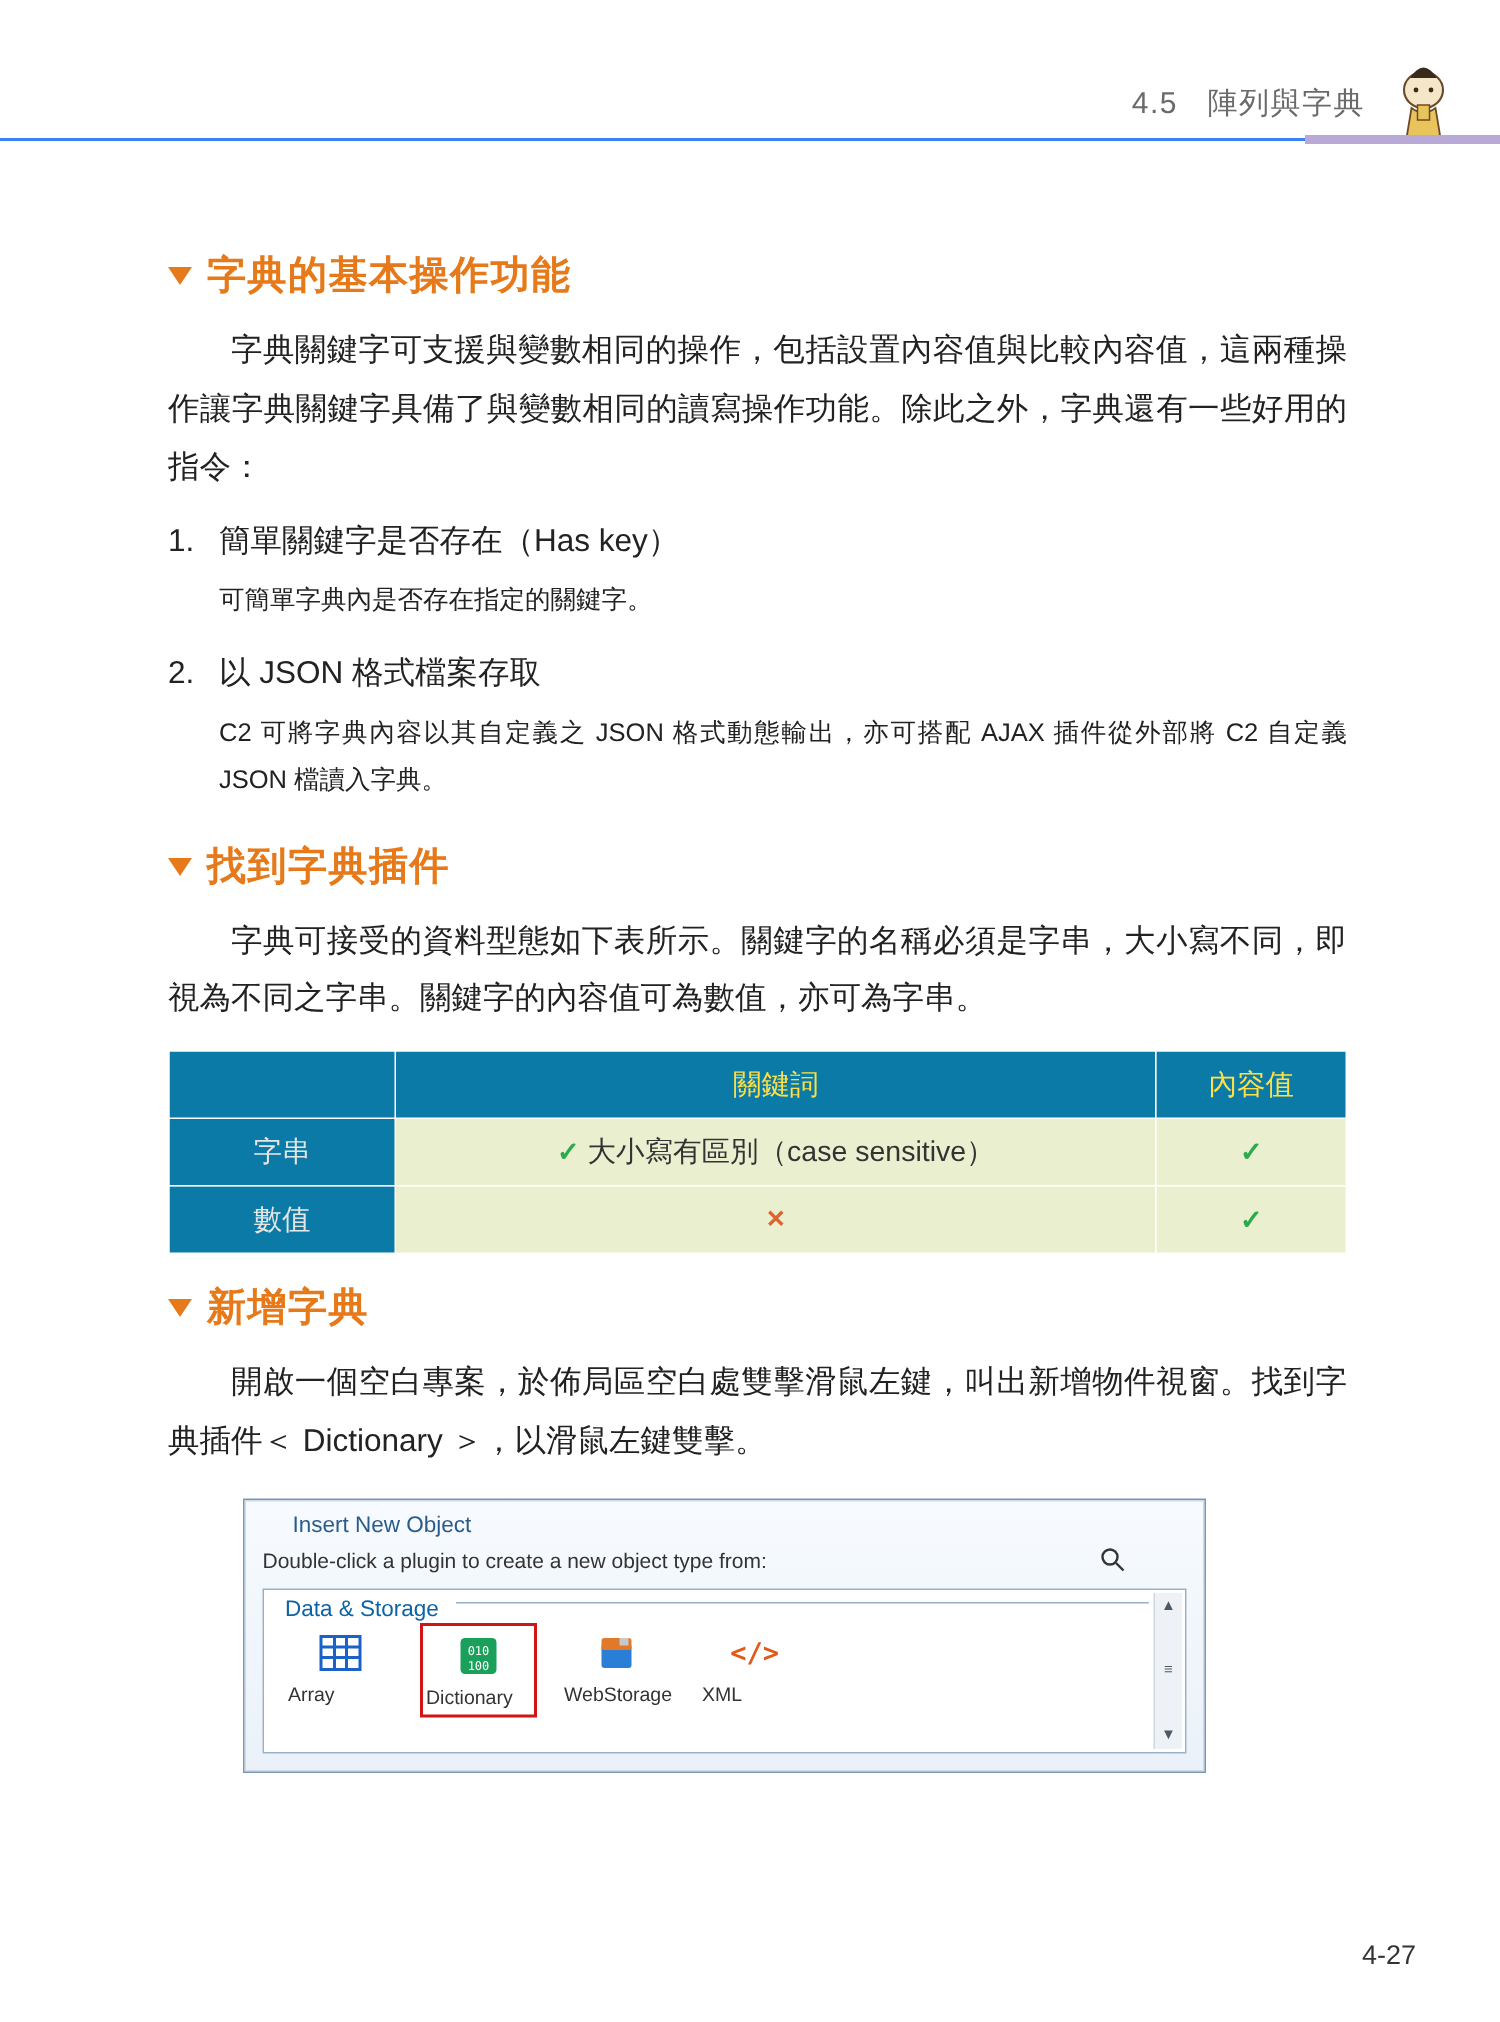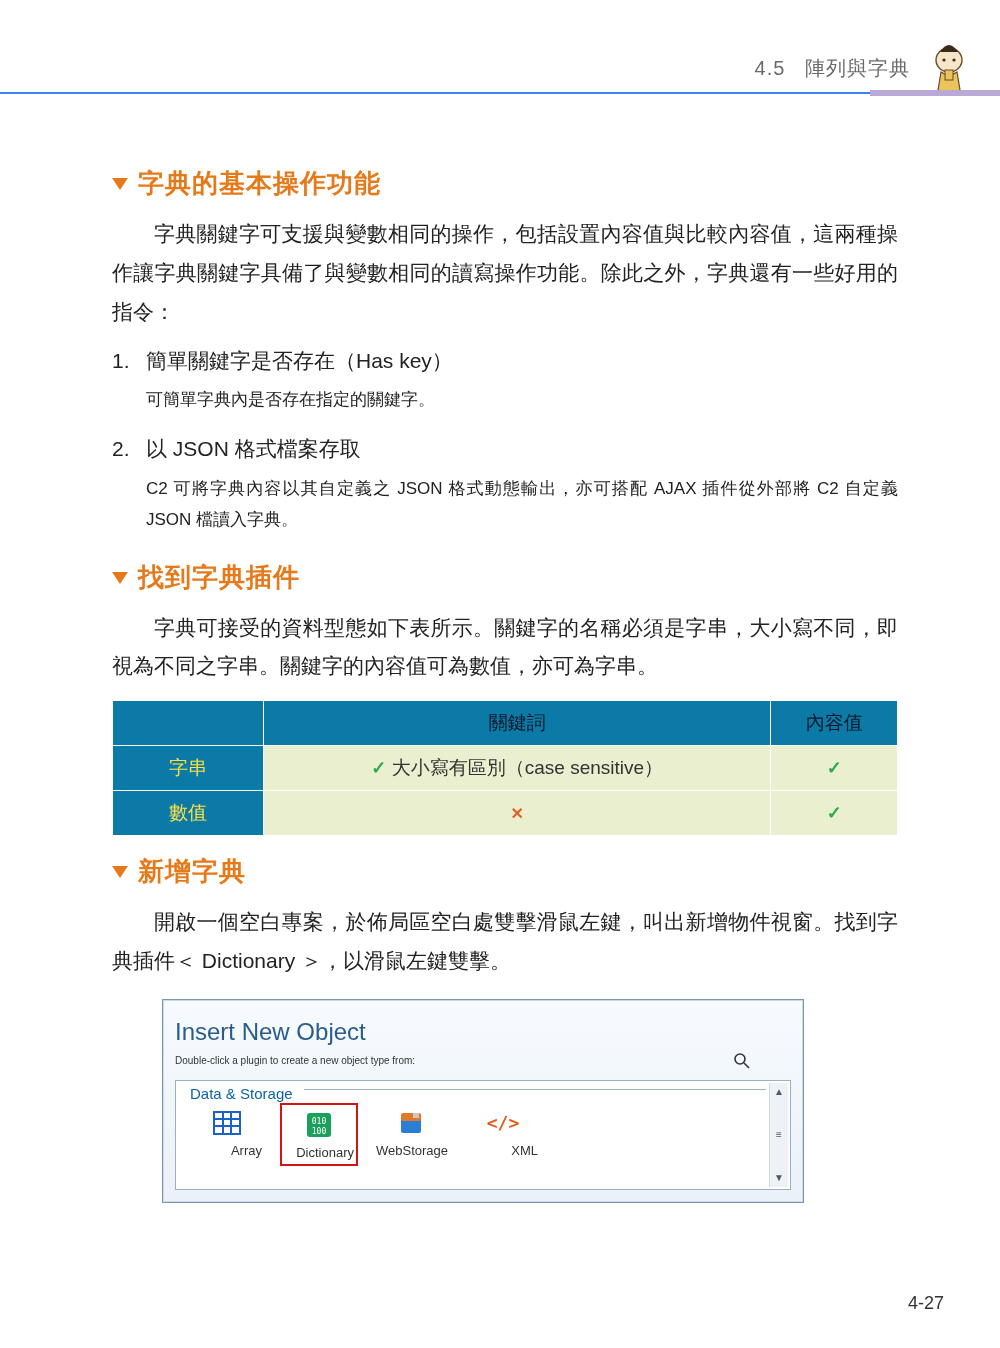--- a/index.html
+++ b/index.html
@@ -94,29 +94,29 @@
     margin: 14px 0 8px 0;
     font-size: 19px;
   }
   table.data-types th, table.data-types td {
     border: 1px solid #ffffff;
     padding: 9px 10px;
     text-align: center;
   }
   table.data-types thead th {
     background: #0b7aa6;
-    color: #0f172a;
+    color: #fde047;
     font-weight: 500;
   }
   table.data-types thead th:first-child {
     background: #0b7aa6;
   }
   table.data-types tbody th {
     background: #0b7aa6;
-    color: #fde047;
+    color: #e5e5e5;
     font-weight: 500;
     width: 130px;
   }
   table.data-types tbody td {
     background: #e9efcf;
     color: #333;
   }
   .check { color: #2bab4b; font-size: 18px; font-weight: bold; }
   .cross { color: #e0622c; font-size: 16px; font-weight: bold; }
 
@@ -124,28 +124,29 @@
   .ino-wrap {
     margin-top: 18px;
     margin-left: 50px;
     width: 640px;
     border: 1px solid #7a96b0;
     background: linear-gradient(#f7fbff, #eaf1f8);
     box-shadow: 0 0 0 1px #cdd9e6 inset;
     font-family: "Segoe UI", Tahoma, sans-serif;
   }
   .ino-title {
-    padding: 18px 12px 2px 12px;
+    padding: 8px 12px 2px 12px;
     color: #2a5c8a;
-    font-size: 24px;
+    font-size: 15px;
+    margin-left: 20px;
   }
   .ino-sub {
     padding: 4px 12px 10px 12px;
     color: #333;
-    font-size: 10px;
+    font-size: 14px;
     display: flex;
     align-items: center;
     justify-content: space-between;
   }
   .ino-search {
     width: 18px; height: 18px;
     margin-right: 40px;
   }
   .ino-body {
     margin: 0 12px 12px 12px;
@@ -173,21 +174,21 @@
     background: #9ab0c6;
   }
   .ino-items {
     display: flex;
     gap: 22px;
     margin-top: 2px;
     padding-left: 6px;
   }
   .ino-item {
     width: 70px;
-    text-align: right;
+    text-align: left;
     font-size: 13px;
     color: #333;
   }
   .ino-item .icon {
     width: 32px;
     height: 32px;
     margin: 0 auto 4px auto;
   }
   .ino-item.sel {
     outline: 2px solid #d11414;

